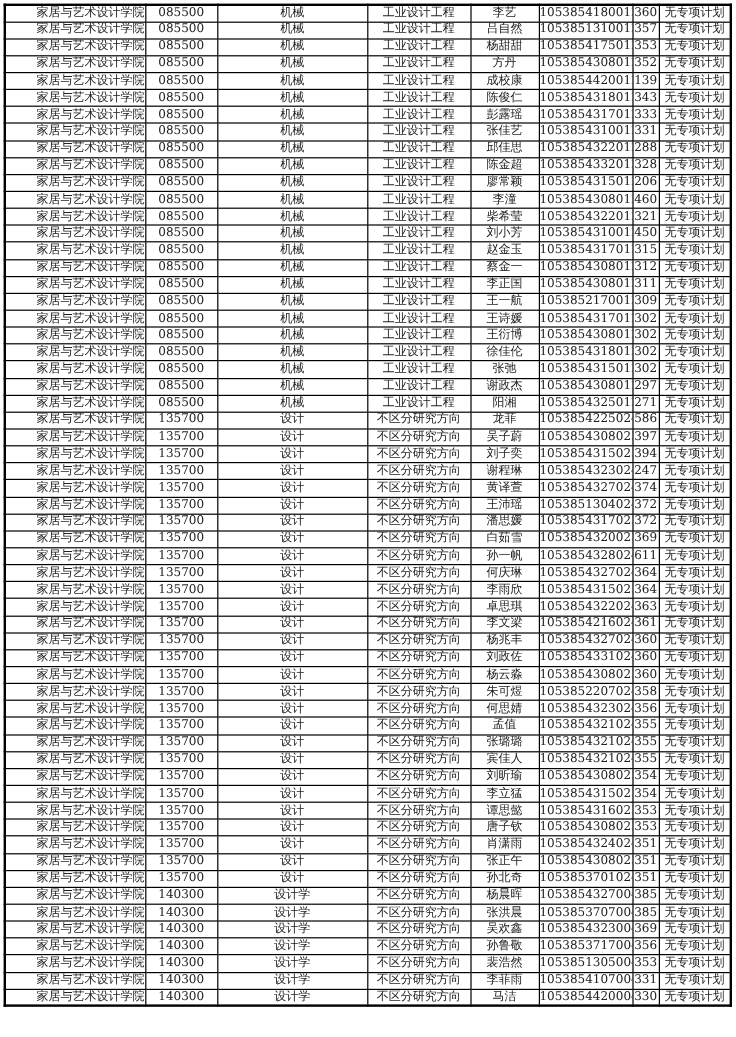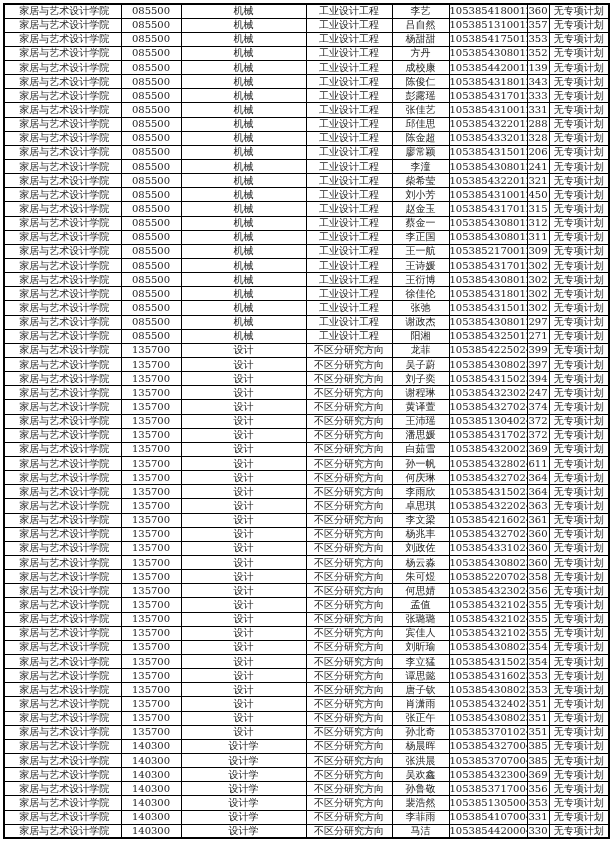--- a/index.html
+++ b/index.html
@@ -12,21 +12,21 @@
     padding: 0;
     font-family: "DejaVu Serif", "Liberation Serif", serif;
     font-size: 10px;
     line-height: 12px;
     color: #222;
     text-align: center;
     white-space: nowrap;
     overflow: hidden;
   }
   tr { height: 14.15px; }
-  td.c-college { text-align: center; padding-left: 3px; }
+  td.c-college { text-align: right; padding-left: 3px; }
   col.w1 { width: 117px; }
   col.w2 { width: 60px; }
   col.w3 { width: 125px; }
   col.w4 { width: 86px; }
   col.w5 { width: 57px; }
   col.w6 { width: 78px; }
   col.w7 { width: 22px; }
   col.w8 { width: 60px; }
   .outer { border: 2px solid #000; }
 </style>
@@ -156,21 +156,21 @@
           <td>206</td>
           <td>无专项计划</td>
         </tr>
         <tr>
           <td class="c-college">家居与艺术设计学院</td>
           <td>085500</td>
           <td>机械</td>
           <td>工业设计工程</td>
           <td>李潼</td>
           <td>105385430801211</td>
-          <td>241</td>
+          <td>460</td>
           <td>无专项计划</td>
         </tr>
         <tr>
           <td class="c-college">家居与艺术设计学院</td>
           <td>085500</td>
           <td>机械</td>
           <td>工业设计工程</td>
           <td>柴希莹</td>
           <td>105385432201223</td>
           <td>321</td>
@@ -286,21 +286,21 @@
           <td>271</td>
           <td>无专项计划</td>
         </tr>
         <tr>
           <td class="c-college">家居与艺术设计学院</td>
           <td>135700</td>
           <td>设计</td>
           <td>不区分研究方向</td>
           <td>龙菲</td>
           <td>105385422502482</td>
-          <td>399</td>
+          <td>586</td>
           <td>无专项计划</td>
         </tr>
         <tr>
           <td class="c-college">家居与艺术设计学院</td>
           <td>135700</td>
           <td>设计</td>
           <td>不区分研究方向</td>
           <td>吴子蔚</td>
           <td>105385430802351</td>
           <td>397</td>

